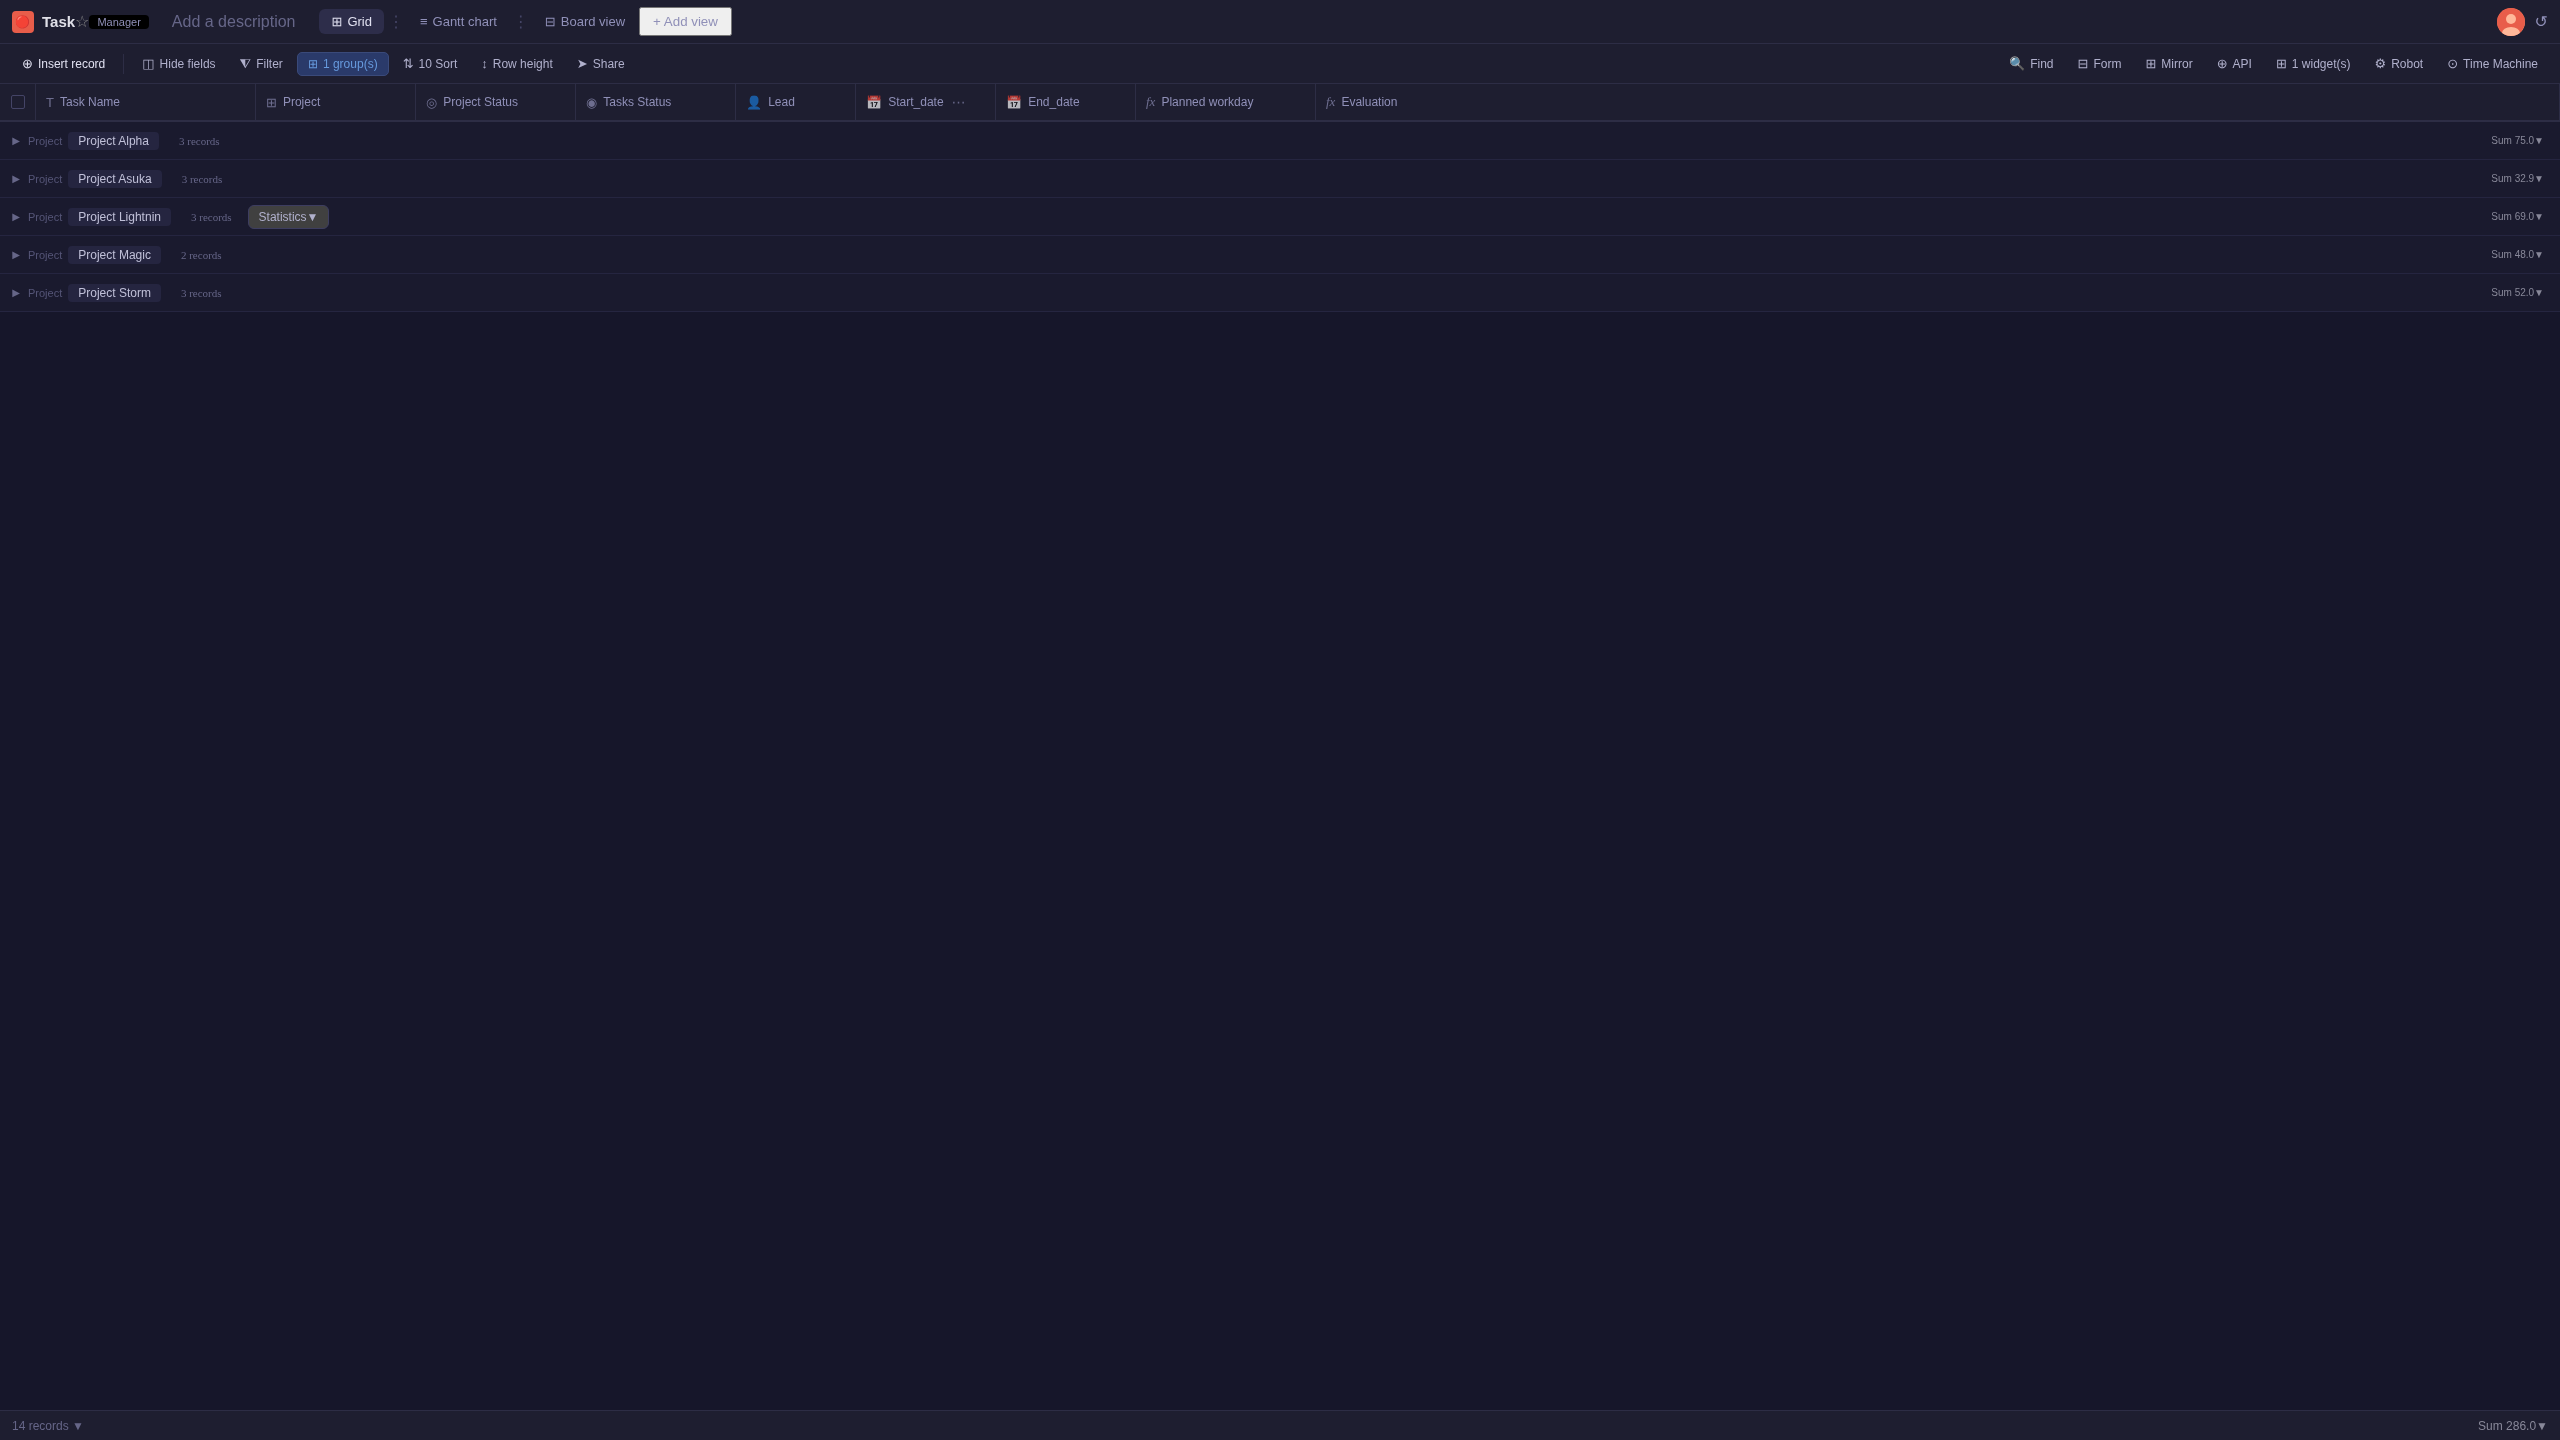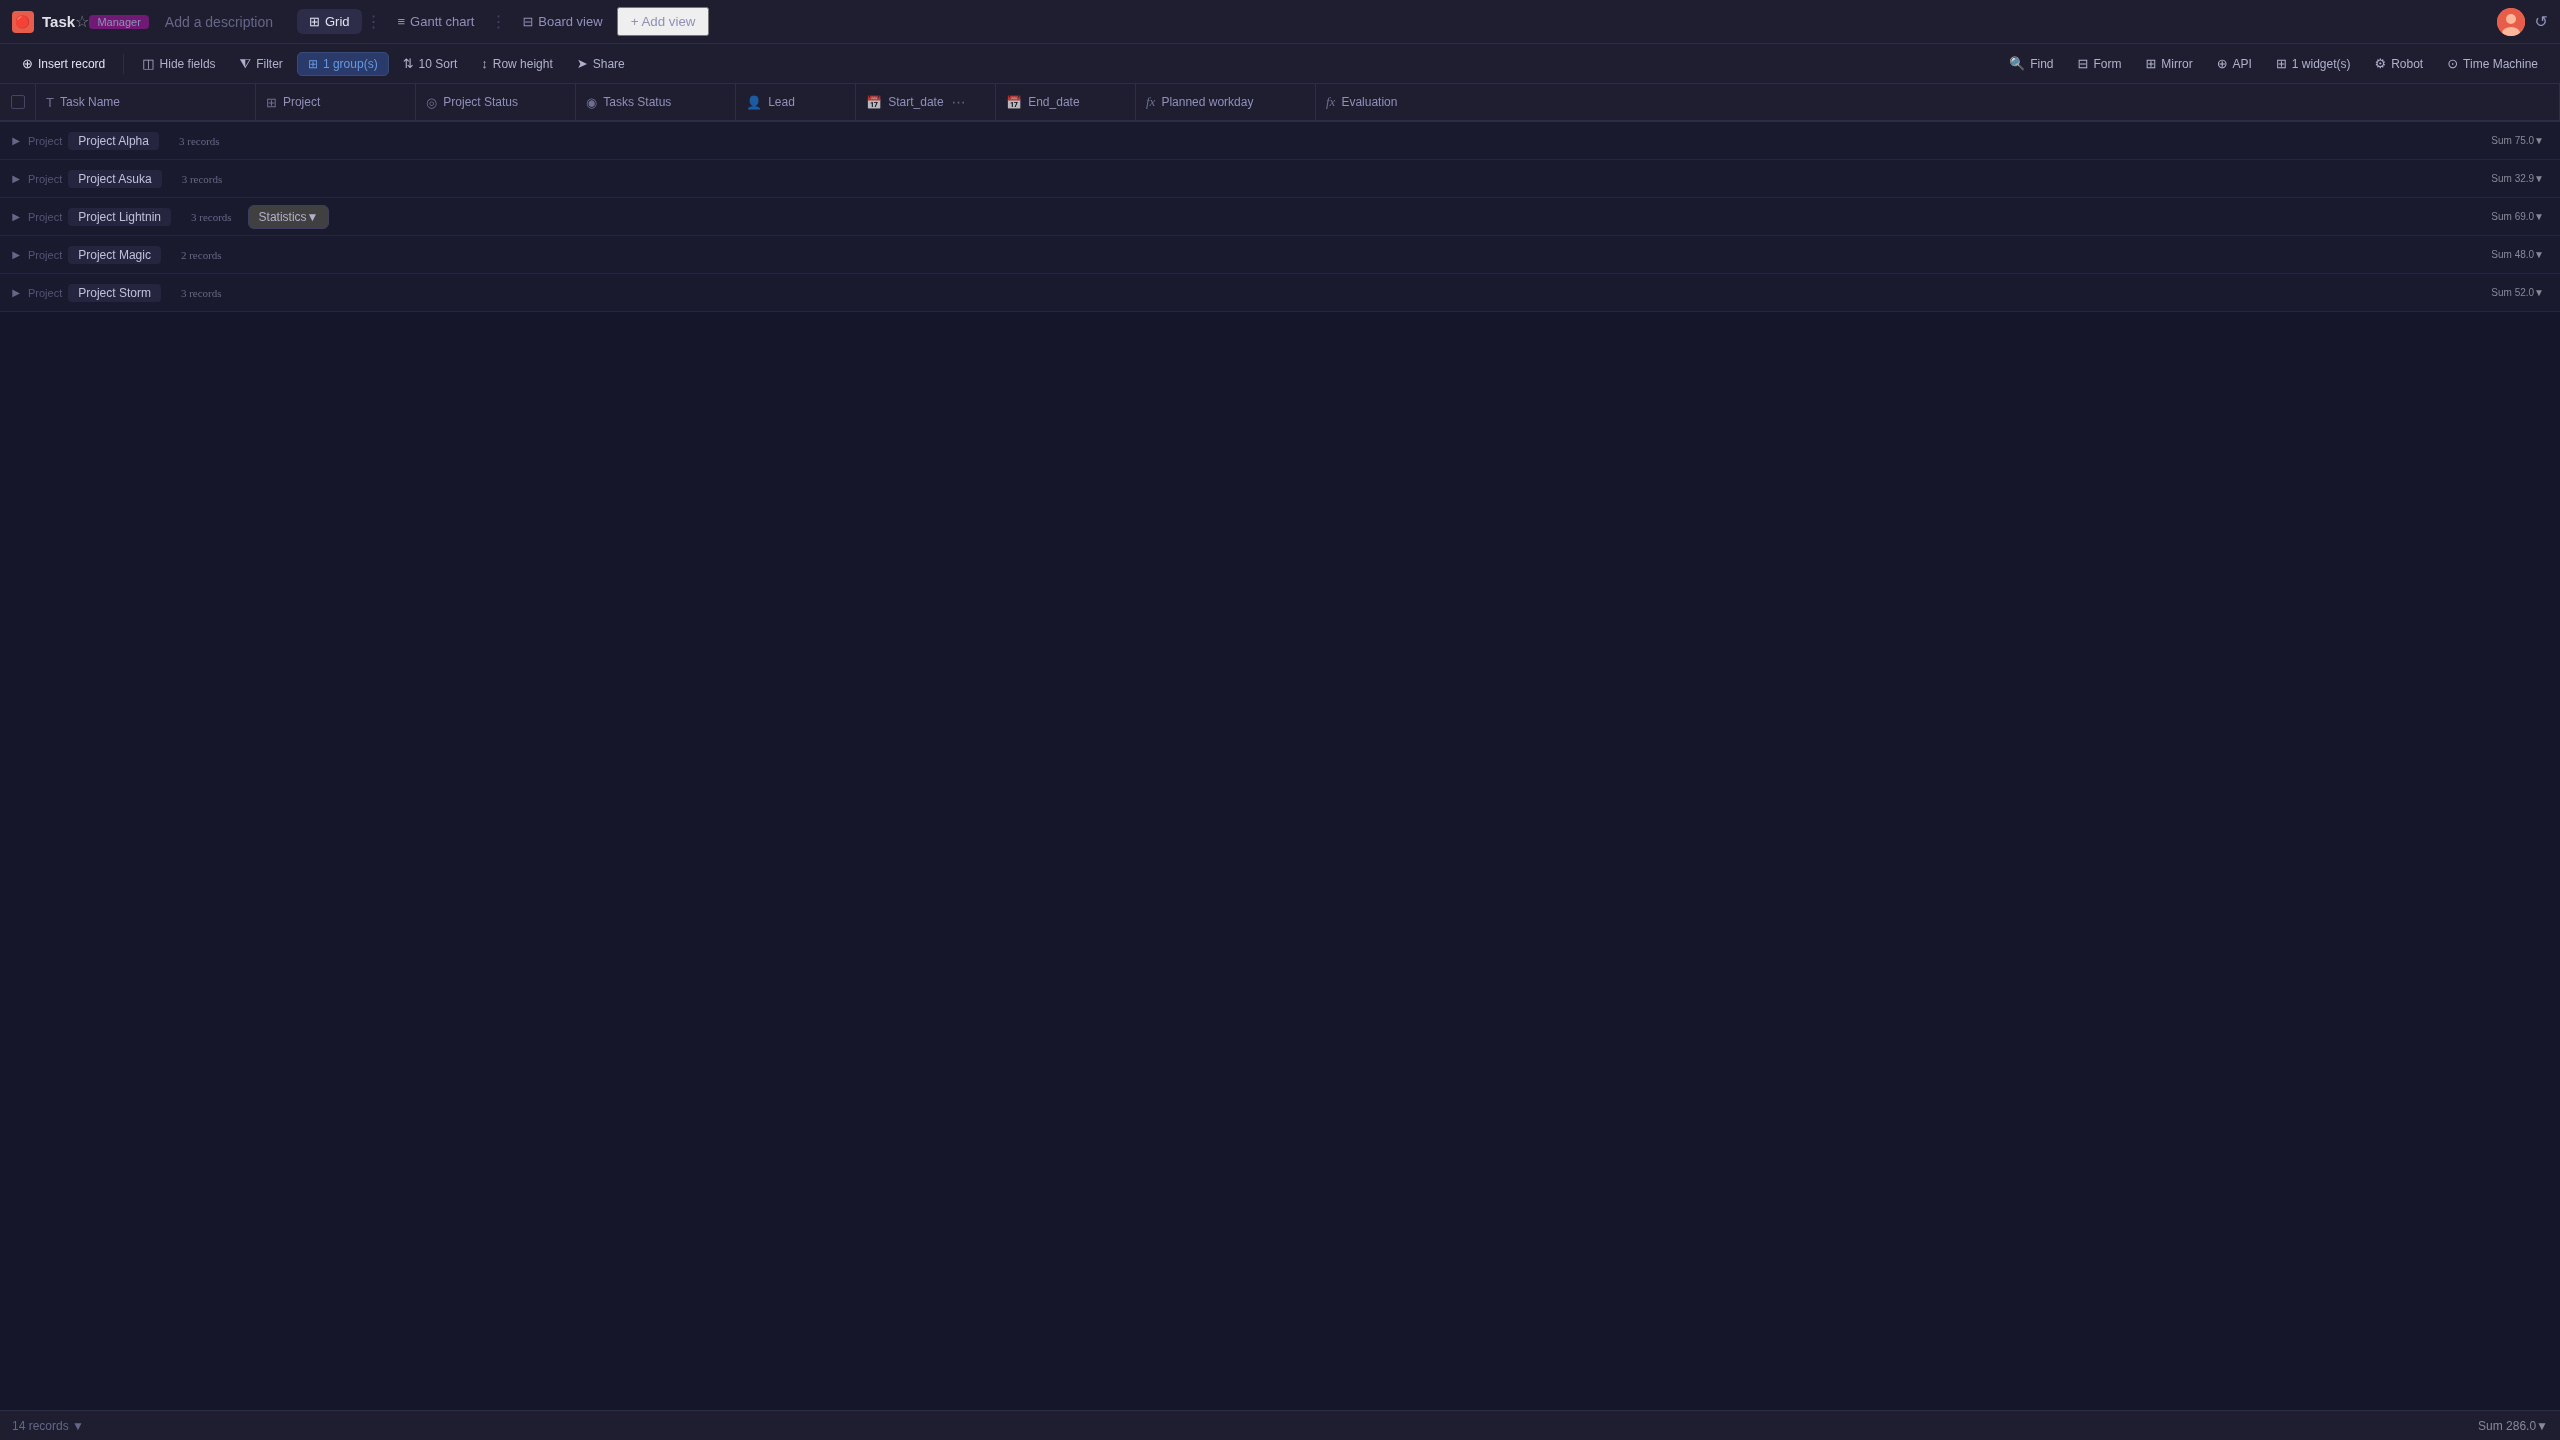--- a/index.html
+++ b/index.html
@@ -30,25 +30,25 @@
       font-size: 12px; color: white;
       flex-shrink: 0;
     }
     .title-area {
       display: flex; align-items: center; gap: 0;
     }
     .title-text {
       font-size: 15px; font-weight: 600; color: #e0e0e8;
     }
     .manager-badge {
-      background: #701a75; color: #9090b8; font-size: 11px;
+      background: #000000; color: #9090b8; font-size: 11px;
       padding: 1px 8px; border-radius: 4px;
     }
     .desc-text {
-      font-size: 14px; color: #666688; margin-left: 8px;
+      font-size: 16px; color: #666688; margin-left: 15px;
     }
     .view-tabs {
       display: flex; align-items: center; gap: 2px; margin-left: 16px;
     }
     .view-tab {
       display: flex; align-items: center; gap: 5px;
       padding: 5px 12px; border-radius: 6px;
       cursor: pointer; font-size: 13px; color: #9090b8;
       border: none; background: transparent;
     }

